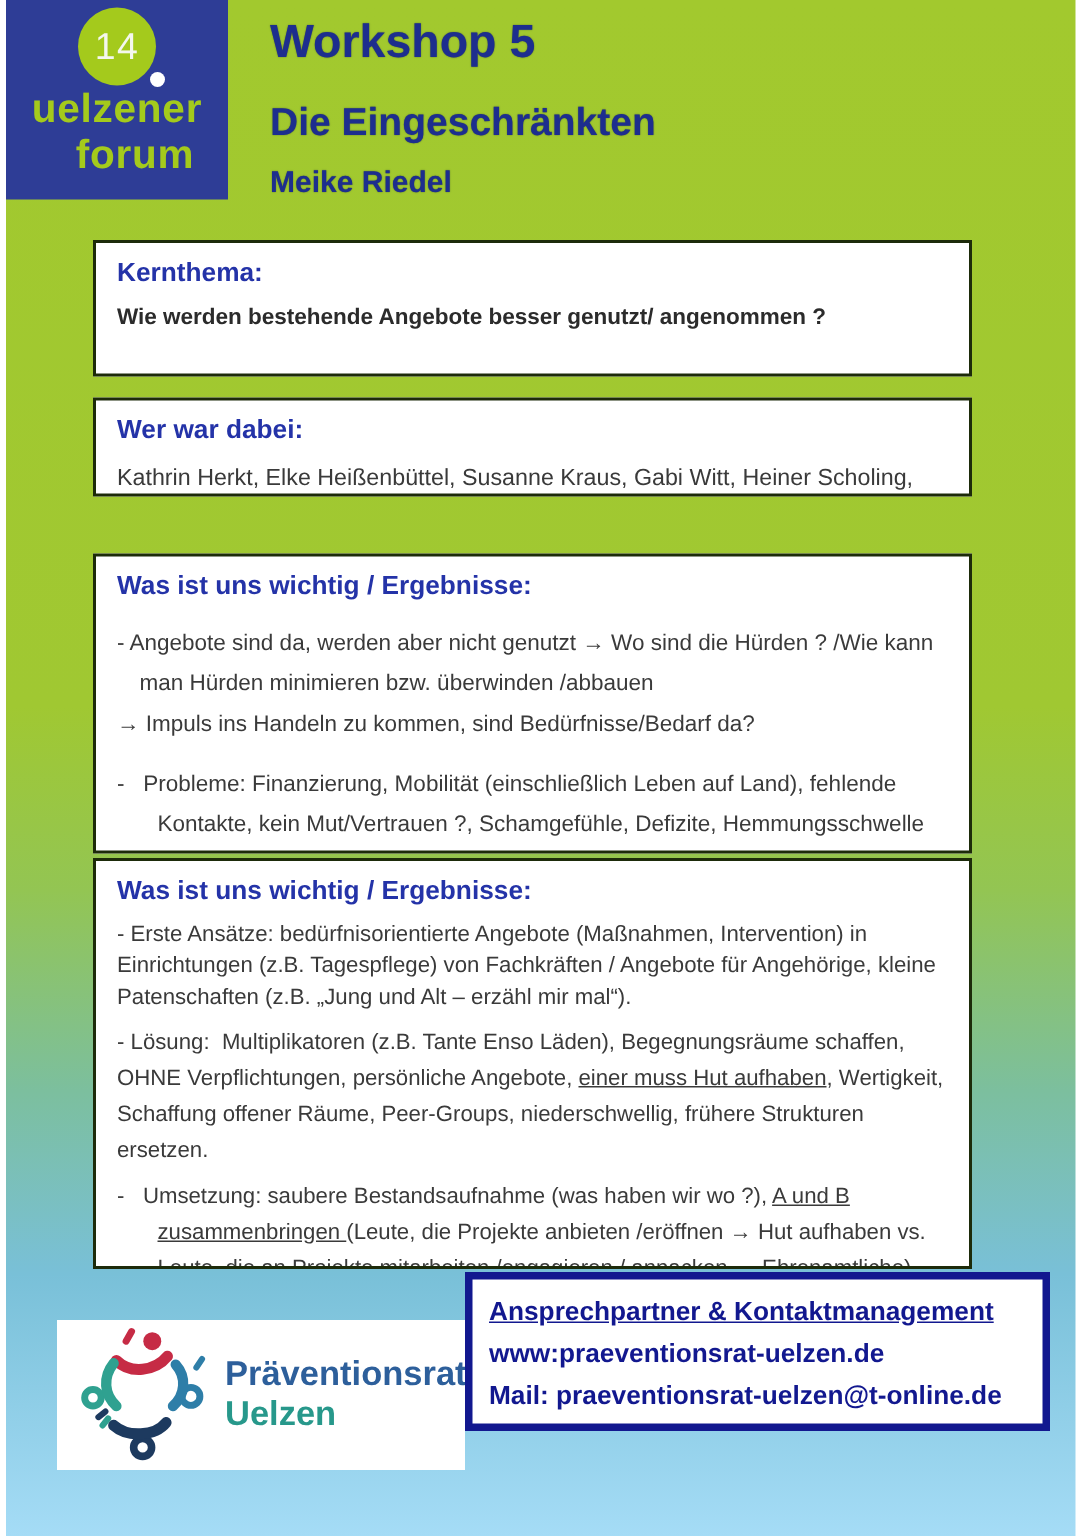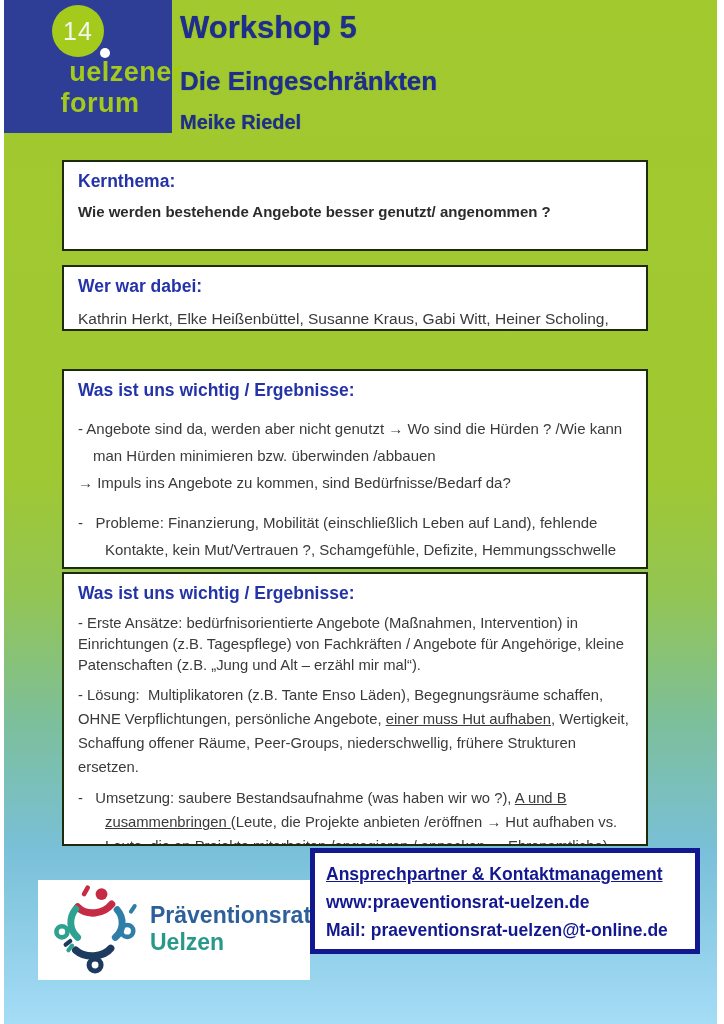--- a/index.html
+++ b/index.html
@@ -10,29 +10,29 @@
     font-family:"Liberation Sans", sans-serif;
     background:linear-gradient(180deg,
       #a2c92e 0%, #a0c832 46%, #93c553 58%,
       #7cbf9e 71%, #79c0d8 83%, #a5dcf6 100%);
   }
   .edge{position:absolute;top:0;height:100%;background:#ffffff;}
   .edge.left{left:0;width:4px;}
   .edge.right{right:0;width:7px;}
 
   
-  .logo-box{position:absolute;left:4px;top:0;width:168px;height:133px;background:#2e3d96;}
+  .logo-box{position:absolute;left:4px;top:0;width:148px;height:133px;background:#2e3d96;}
   .logo-circle{
     position:absolute;left:48px;top:5px;width:52px;height:52px;border-radius:50%;
     background:#a4ca1c;color:#f4f7ee;font-size:25px;font-weight:400;
     display:flex;align-items:center;justify-content:center;letter-spacing:1px;
   }
   .logo-dot{position:absolute;left:96px;top:48px;width:10px;height:10px;border-radius:50%;background:#ffffff;}
   .logo-word{position:absolute;width:100%;text-align:center;color:#a4ca1c;font-weight:800;font-size:27px;letter-spacing:0.5px;}
-  .logo-word.w1{top:57px;padding-left:38px;}
+  .logo-word.w1{top:57px;}
   .logo-word.w2{top:88px;margin-left:12px;}
   .hd{position:absolute;left:180px;color:#1d2e8e;font-weight:700;text-shadow:0 0 1px rgba(10,15,60,.55);}
   .hd.title{top:10px;font-size:31px;}
   .hd.subtitle{top:66px;font-size:26px;}
   .hd.author{top:111px;font-size:20px;}
 
   
   .cbox{
     position:absolute;left:62px;width:586px;box-sizing:border-box;
     background:#ffffff;border:2px solid #1d2b0a;padding:8px 14px;overflow:hidden;
@@ -89,21 +89,21 @@
 
   <div class="cbox b2">
     <h2>Wer war dabei:</h2>
     <div class="body">Kathrin Herkt, Elke Heißenbüttel, Susanne Kraus, Gabi Witt, Heiner Scholing,</div>
   </div>
 
   <div class="cbox b3">
     <h2>Was ist uns wichtig / Ergebnisse:</h2>
     <div class="items">
       <div class="hang">- Angebote sind da, werden aber nicht genutzt → Wo sind die Hürden ? /Wie kann man Hürden minimieren bzw. überwinden /abbauen</div>
-      <div>→ Impuls ins Angebote zu kommen, sind Bedürfnisse/Bedarf da?</div>
+      <div>→ Impuls ins Handeln zu kommen, sind Bedürfnisse/Bedarf da?</div>
       <div class="hang wide">-&nbsp;&nbsp; Probleme: Finanzierung, Mobilität (einschließlich Leben auf Land), fehlende Kontakte, kein Mut/Vertrauen ?, Schamgefühle, Defizite, Hemmungsschwelle etwas alleine zu machen, fehlende Kompetenzen, Fachkräftemangel.</div>
     </div>
   </div>
 
   <div class="cbox b4">
     <h2>Was ist uns wichtig / Ergebnisse:</h2>
     <div class="para p1"><span> - Erste Ansätze: bedürfnisorientierte Angebote (Maßnahmen, Intervention) in Einrichtungen (z.B. Tagespflege) von Fachkräften / Angebote für Angehörige, kleine Patenschaften (z.B. „Jung und Alt – erzähl mir mal“).</span></div>
     <div class="para p2"><span> - Lösung:&nbsp; Multiplikatoren (z.B. Tante Enso Läden), Begegnungsräume schaffen, OHNE Verpflichtungen, persönliche Angebote, </span><span style="text-decoration: underline;">einer muss Hut aufhaben</span><span>, Wertigkeit, Schaffung offener Räume, Peer-Groups, niederschwellig, frühere Strukturen ersetzen.</span></div>
     <div class="para p3 hang wide"><span>-&nbsp;&nbsp; Umsetzung: saubere Bestandsaufnahme (was haben wir wo ?), </span><span style="text-decoration: underline;">A und B zusammenbringen </span><span>(Leute, die Projekte anbieten /eröffnen → Hut aufhaben vs. Leute, die an Projekte mitarbeiten /engagieren / anpacken → Ehrenamtliche).</span></div>
   </div>

